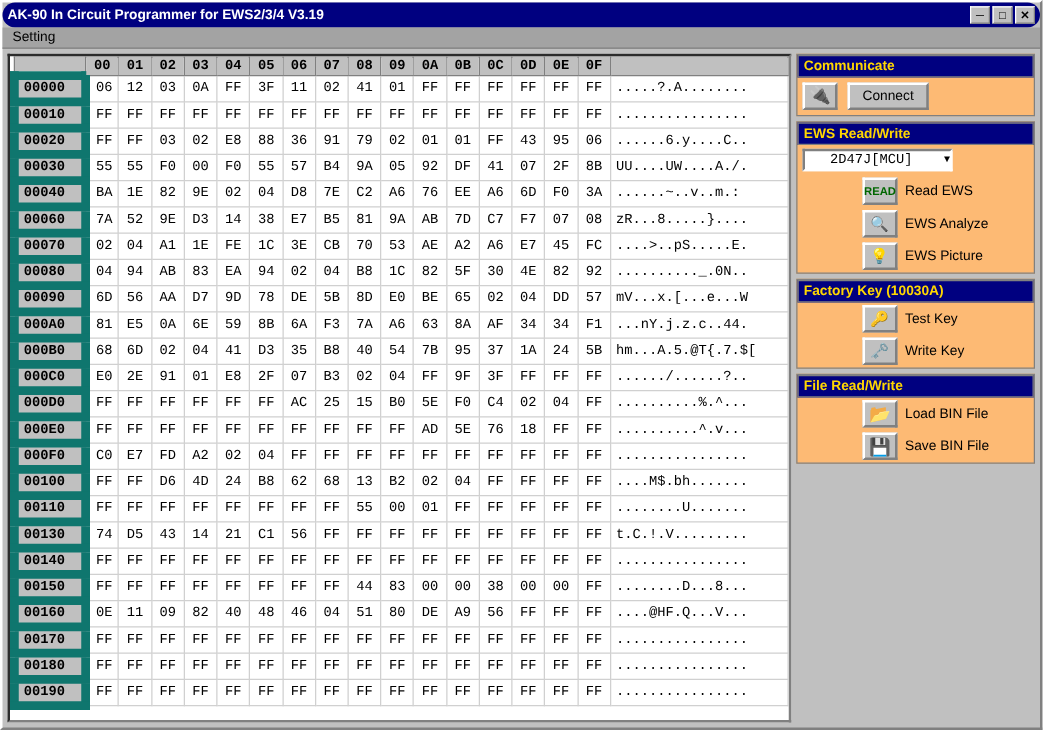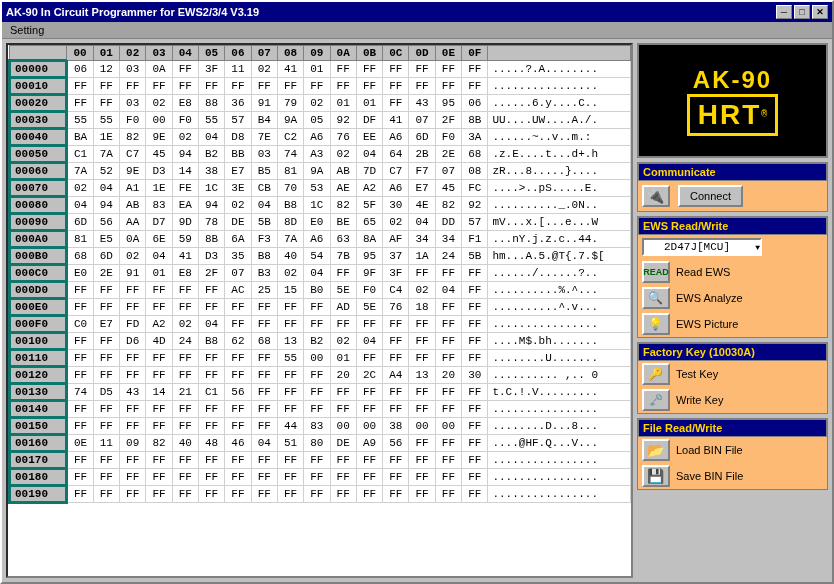--- a/index.html
+++ b/index.html
@@ -28,20 +28,21 @@
       background: #000080;
       color: white;
       padding: 2px 4px;
       display: flex;
       align-items: center;
       justify-content: space-between;
       height: 20px;
       font-family: Arial, sans-serif;
       font-size: 11px;
       font-weight: bold;
+      border-radius: 10px;
     }
 
     .title-bar-buttons {
       display: flex;
       gap: 2px;
     }
 
     .title-btn {
       width: 16px;
       height: 14px;
@@ -110,21 +111,21 @@
     .hex-table td {
       border: 1px solid #d0d0d0;
       padding: 1px 2px;
       text-align: center;
       white-space: nowrap;
     }
 
     .hex-table td.addr {
       background: #c0c0c0;
       font-weight: bold;
-      border: 3px solid #0f766e;
+      border: 7px solid #0f766e;
       text-align: left;
       padding-left: 4px;
       min-width: 48px;
     }
 
     .hex-table td.ascii {
       text-align: left;
       padding-left: 4px;
       min-width: 110px;
     }
@@ -203,20 +204,21 @@
 
     
     .panel-btn {
       display: flex;
       align-items: center;
       gap: 6px;
       padding: 2px 4px;
       cursor: pointer;
       font-family: Arial, sans-serif;
       font-size: 11px;
+      margin-left: 48px;
     }
 
     .btn-icon {
       width: 28px;
       height: 22px;
       display: flex;
       align-items: center;
       justify-content: center;
       background: #c0c0c0;
       border: 2px solid;
@@ -435,40 +437,20 @@
                 <td>A6</td>
                 <td>76</td>
                 <td>EE</td>
                 <td>A6</td>
                 <td>6D</td>
                 <td>F0</td>
                 <td>3A</td>
                 <td class="ascii">......~..v..m.:</td>
               </tr>
               <tr>
-                <td class="addr">00050</td>
-                <td>C1</td>
-                <td>7A</td>
-                <td>C7</td>
-                <td>45</td>
-                <td>94</td>
-                <td>B2</td>
-                <td>BB</td>
-                <td>03</td>
-                <td>74</td>
-                <td>A3</td>
-                <td>02</td>
-                <td>04</td>
-                <td>64</td>
-                <td>2B</td>
-                <td>2E</td>
-                <td>68</td>
-                <td class="ascii">.z.E....t...d+.h</td>
-              </tr>
-              <tr>
                 <td class="addr">00060</td>
                 <td>7A</td>
                 <td>52</td>
                 <td>9E</td>
                 <td>D3</td>
                 <td>14</td>
                 <td>38</td>
                 <td>E7</td>
                 <td>B5</td>
                 <td>81</td>
@@ -695,40 +677,20 @@
                 <td>00</td>
                 <td>01</td>
                 <td>FF</td>
                 <td>FF</td>
                 <td>FF</td>
                 <td>FF</td>
                 <td>FF</td>
                 <td class="ascii">........U.......</td>
               </tr>
               <tr>
-                <td class="addr">00120</td>
-                <td>FF</td>
-                <td>FF</td>
-                <td>FF</td>
-                <td>FF</td>
-                <td>FF</td>
-                <td>FF</td>
-                <td>FF</td>
-                <td>FF</td>
-                <td>FF</td>
-                <td>FF</td>
-                <td>20</td>
-                <td>2C</td>
-                <td>A4</td>
-                <td>13</td>
-                <td>20</td>
-                <td>30</td>
-                <td class="ascii">.......... ,.. 0</td>
-              </tr>
-              <tr>
                 <td class="addr">00130</td>
                 <td>74</td>
                 <td>D5</td>
                 <td>43</td>
                 <td>14</td>
                 <td>21</td>
                 <td>C1</td>
                 <td>56</td>
                 <td>FF</td>
                 <td>FF</td>
@@ -861,31 +823,20 @@
                 <td>FF</td>
                 <td class="ascii">................</td>
               </tr>
             </tbody>
         </table>
       </div>
     </div>
 
     <div class="right-panel">
 
-      <div class="logo-box">
-        <div class="logo-ak90">AK-90</div>
-        <div class="logo-hrt">
-          <div class="logo-hrt-inner">
-            <span class="hrt-letter">H</span>
-            <span class="hrt-letter">R</span>
-            <span class="hrt-letter">T</span>
-            <span class="hrt-reg">®</span>
-          </div>
-        </div>
-      </div>
 
       <div class="section-box">
         <div class="section-header">Communicate</div>
         <div class="connect-area">
           <div class="btn-icon">
             <span style="font-size:14px;">🔌</span>
           </div>
           <button class="connect-btn">Connect</button>
         </div>
       </div>

